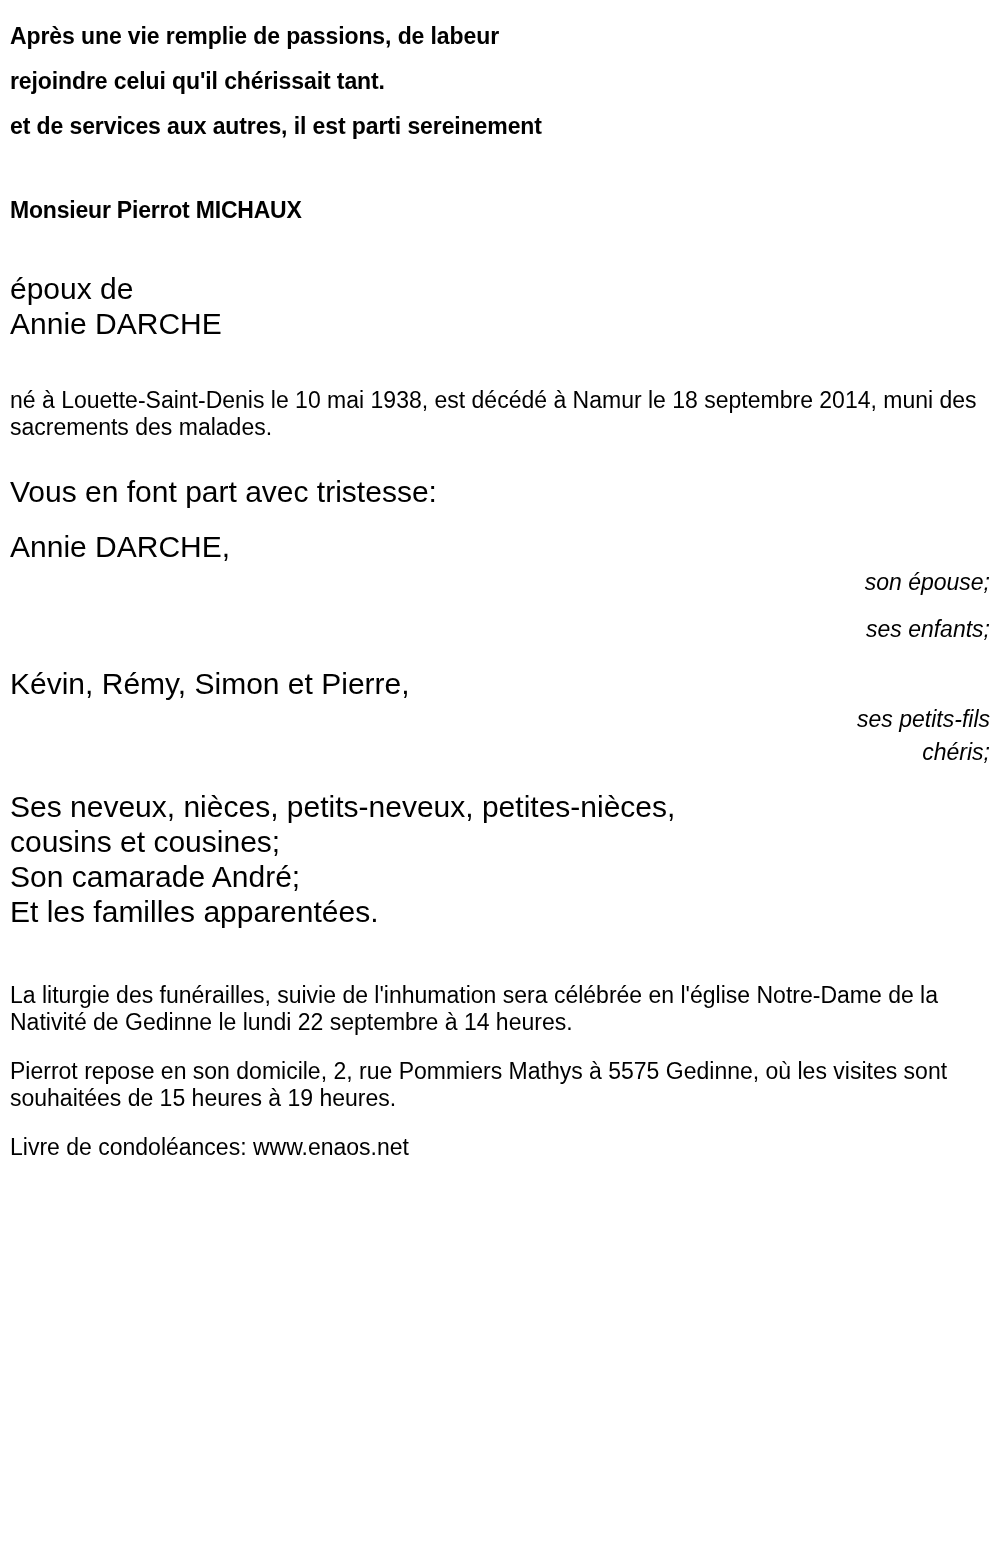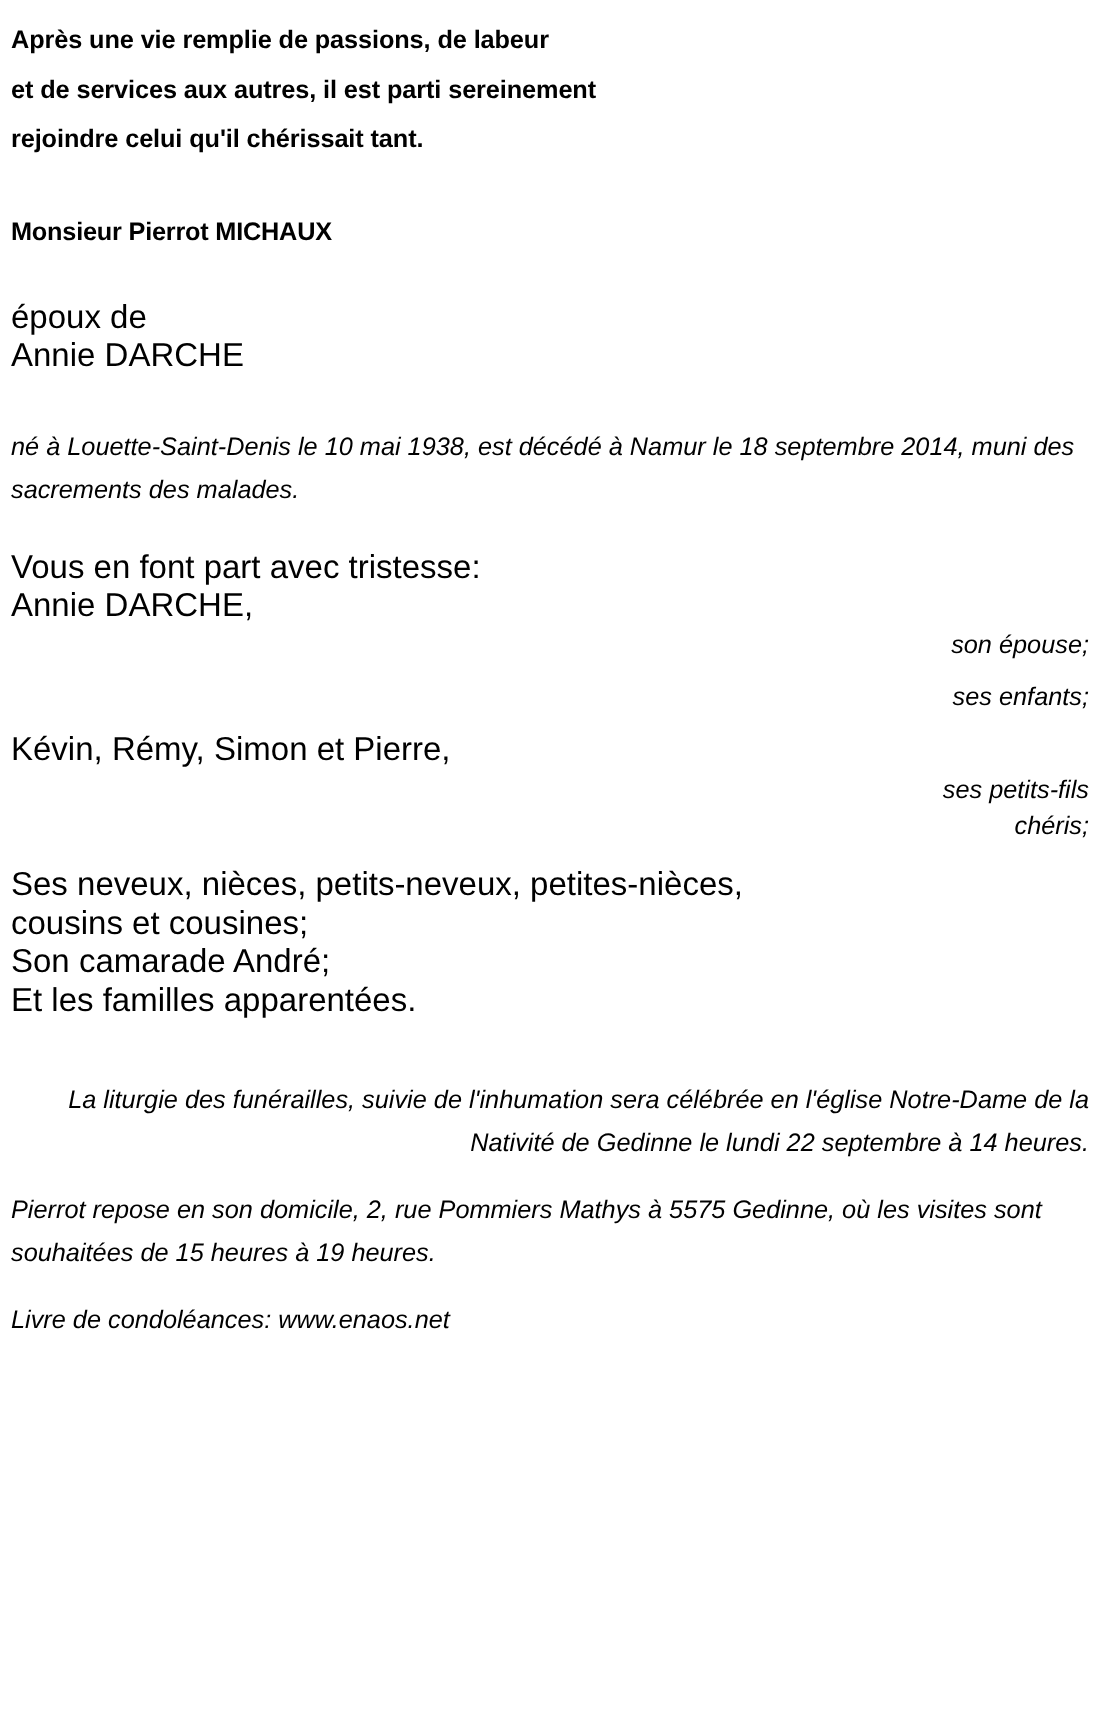--- a/index.html
+++ b/index.html
@@ -44,68 +44,68 @@
     font-weight: bold;
     line-height: 40px;
     margin-top: 41px;
     letter-spacing: -0.2px;
     white-space: nowrap;
   }
 
   
   .block {
     font-size: 23px;
-    line-height: 39px;
-    font-style: italic;
+    line-height: 27px;
   }
   .line {
     font-size: 30px;
     line-height: 35px;
     white-space: nowrap;
   }
 
   .spouse-block { margin-top: 41px; }
   .birth-block  { margin-top: 46px; }
   .announce-block { margin-top: 33px; }
 
   
   .relation-group {
     position: relative;
   }
   .relation-names {
     font-size: 23px;
     line-height: 35px;
+    margin-top: 20px;
   }
   .relation-role {
     font-size: 23px;
     font-style: italic;
     line-height: 33px;
     text-align: right;
     white-space: pre-line;
   }
   .role-gap-1 { margin-top: 2px; }
 
   .group-gap { margin-top: 23px; }
   .group-gap-sm { margin-top: 14px; }
 
   
   .others-block { margin-top: 20px; }
   .funeral-block { margin-top: 53px; }
   .para { margin-top: 22px; }
-  .para-first { margin-top: 0; text-align: right; }
+  .para-first { margin-top: 0; }
 </style>
 </head>
 <body>
 
 <div class="notice">
 
   <div class="intro">
     <div class="intro-line">Après une vie remplie de passions, de labeur</div>
+    <div class="intro-line">rejoindre celui qu'il chérissait tant.</div>
     <div class="intro-line">et de services aux autres, il est parti sereinement</div>
-    <div class="intro-line">rejoindre celui qu'il chérissait tant.</div>
   </div>
 
   <div class="deceased-name">Monsieur Pierrot MICHAUX</div>
 
   <div class="spouse-block">
     <div class="line">époux de</div>
     <div class="line">Annie DARCHE</div>
   </div>
 
   <div class="block birth-block">né à Louette-Saint-Denis le 10 mai 1938, est décédé à Namur le 18 septembre 2014, muni des sacrements des malades.</div>

